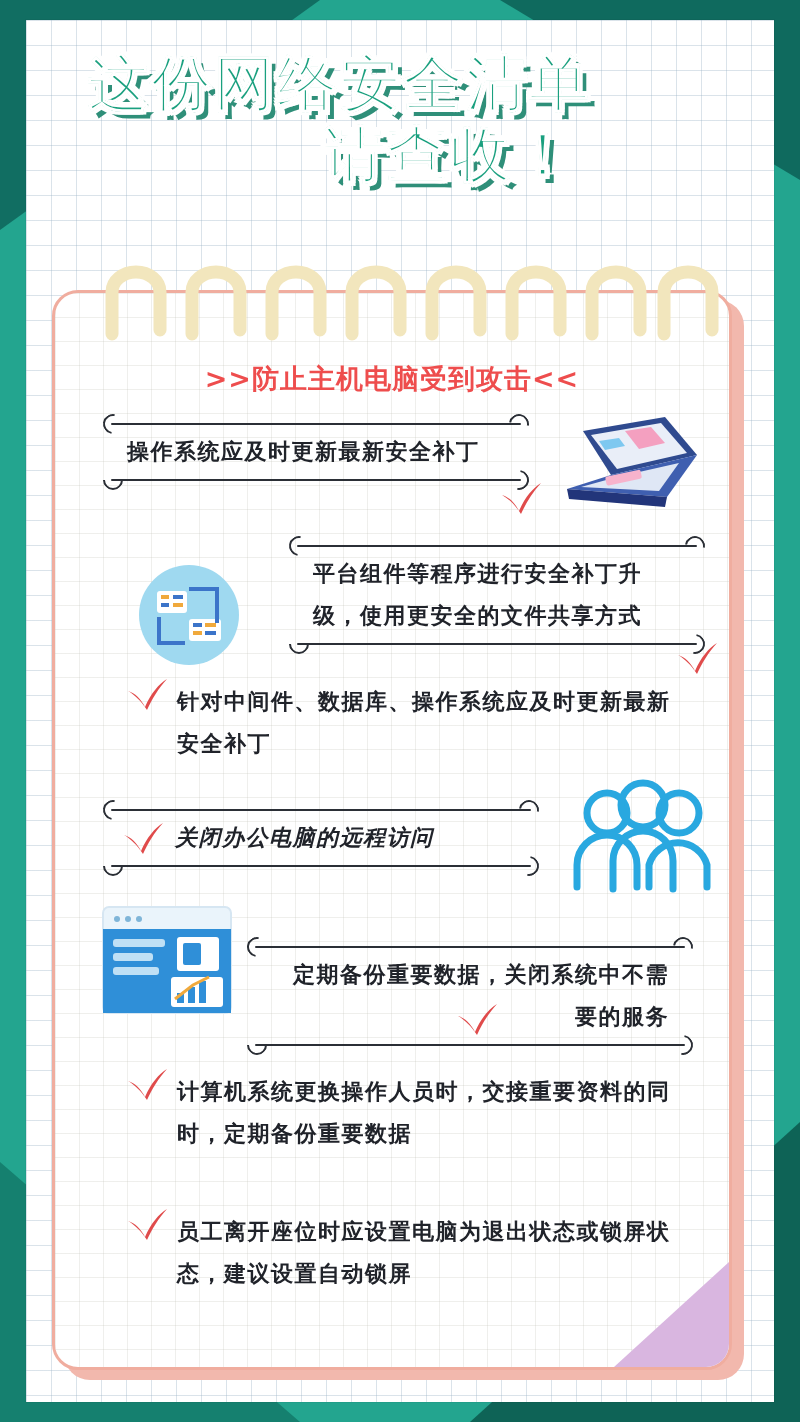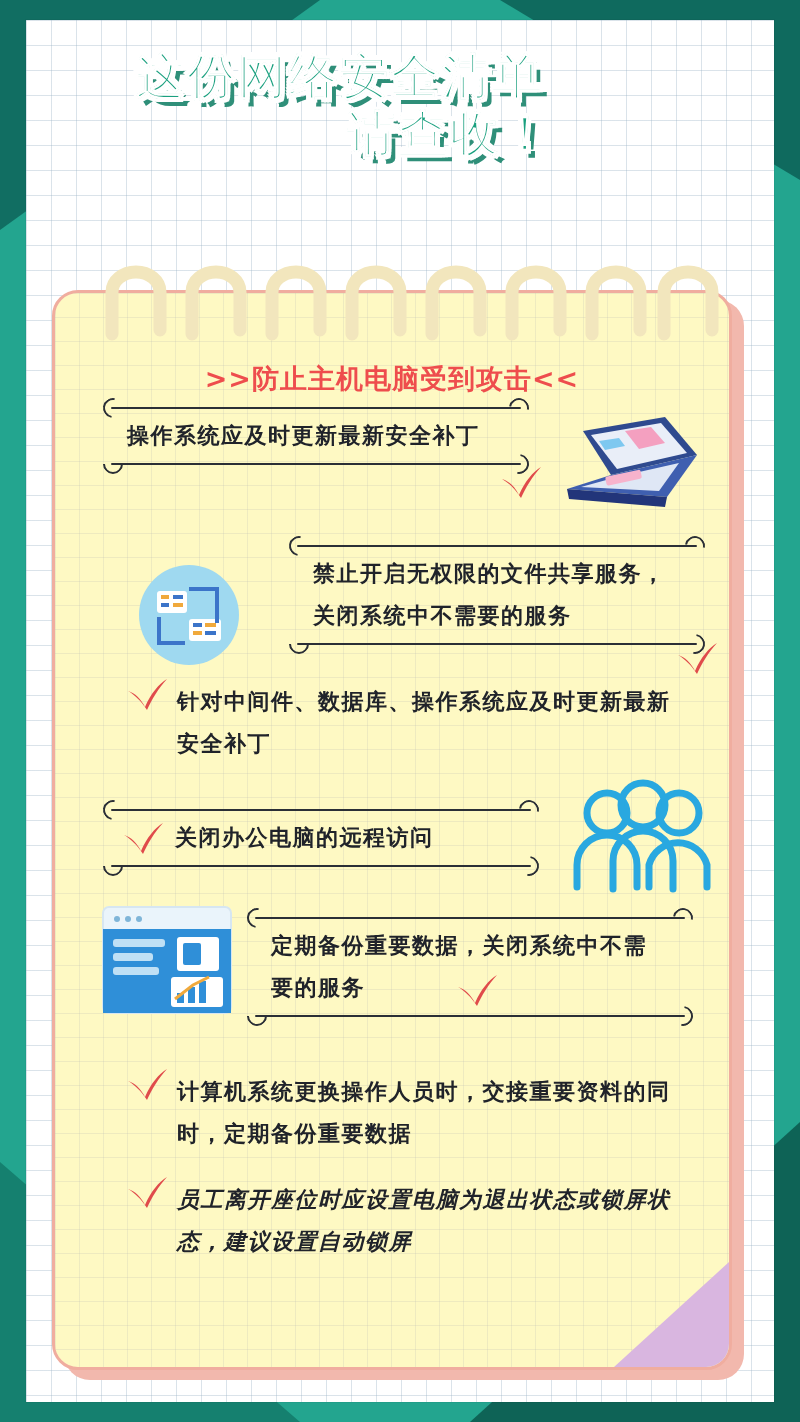--- a/index.html
+++ b/index.html
@@ -57,21 +57,21 @@
   .title-wrap {
     position: absolute;
     left: 0; top: 48px;
     width: 800px;
     text-align: center;
     z-index: 6;
   }
   .title-line {
     font-family: "DejaVu Sans", sans-serif;
     font-weight: 700;
-    font-size: 48px;
+    font-size: 60px;
     letter-spacing: 3px;
     color: #1aa07f;
     line-height: 1.18;
     text-shadow:
       -3px -3px 0 #ffffff, 3px -3px 0 #ffffff, -3px 3px 0 #ffffff, 3px 3px 0 #ffffff,
       0 -3px 0 #ffffff, 0 3px 0 #ffffff, -3px 0 0 #ffffff, 3px 0 0 #ffffff,
       7px 7px 0 #2f8f79;
     -webkit-text-stroke: 1px #ffffff;
   }
   .title-1 { padding-right: 120px; }
@@ -82,21 +82,21 @@
     position: absolute;
     left: 64px; top: 300px;
     width: 680px; height: 1080px;
     background: #f2b8ad;
     border-radius: 26px;
   }
   .pad {
     position: absolute;
     left: 52px; top: 290px;
     width: 680px; height: 1080px;
-    background: #fef9c3;
+    background: #ffffff;
     border: 3px solid #f0ad9f;
     border-radius: 26px;
     overflow: hidden;
   }
   .pad-grid {
     position: absolute; inset: 0;
     background:
       repeating-linear-gradient(to right, rgba(190,190,180,.25) 0 1px, transparent 1px 24px),
       repeating-linear-gradient(to bottom, rgba(190,190,180,.25) 0 1px, transparent 1px 24px);
     pointer-events: none;
@@ -200,21 +200,21 @@
     <div class="title-line title-2">请查收！</div>
   </div>
 
   <div class="pad-shadow"></div>
   <div class="pad">
     <div class="pad-grid"></div>
     <div class="fold"></div>
 
     <div class="pad-title">&gt;&gt;防止主机电脑受到攻击&lt;&lt;</div>
 
-    <div class="item" style="left:46px; top:114px; width:430px;">
+    <div class="item" style="left:46px; top:130px; width:430px;">
       <div class="frame">
         <span class="curl tl"></span>
           <span class="curl tr"></span>
         <span class="curl bl"></span>
           <span class="curl br"></span>
         <div class="hand">操作系统应及时更新最新安全补丁</div>
       </div>
       <div class="check" style="left:398px; top:58px;">
         <svg viewBox="0 0 44 34">
             <path d="M3 14 C10 16 16 22 20 30 C26 16 34 7 42 2 C33 12 27 22 22 33 C16 24 10 18 3 14 Z" fill="#e04b4b"></path>
@@ -234,21 +234,21 @@
         <path d="M20 78 L120 86 L118 96 L22 88 Z" fill="#22357a"></path>
       </svg>
     </div>
 
     <div class="item" style="left:232px; top:252px; width:420px;">
       <div class="frame">
         <span class="curl tl"></span>
           <span class="curl tr"></span>
         <span class="curl bl"></span>
           <span class="curl br"></span>
-        <div class="hand">禁止开启无权限的文件共享服务，关闭系统中不需要的服务</div>
+        <div class="hand">平台组件等程序进行安全补丁升级，使用更安全的文件共享方式</div>
       </div>
       <div class="check" style="left:388px; top:96px;">
         <svg viewBox="0 0 44 34">
             <path d="M3 14 C10 16 16 22 20 30 C26 16 34 7 42 2 C33 12 27 22 22 33 C16 24 10 18 3 14 Z" fill="#e04b4b"></path>
           </svg>
       </div>
     </div>
 
     <div class="illus" style="left:80px; top:268px;">
       <svg width="108" height="108" viewBox="0 0 108 108">
@@ -271,21 +271,21 @@
     <div class="item" style="left:76px; top:388px; width:560px;">
       <div class="hand" style="padding-left:46px;">针对中间件、数据库、操作系统应及时更新最新安全补丁</div>
       <div class="check" style="left:-6px; top:-4px;">
         <svg viewBox="0 0 44 34">
             <path d="M3 14 C10 16 16 22 20 30 C26 16 34 7 42 2 C33 12 27 22 22 33 C16 24 10 18 3 14 Z" fill="#e04b4b"></path>
           </svg>
       </div>
     </div>
 
     <div class="item" style="left:46px; top:516px; width:440px;">
-      <div class="frame" style="padding-left:74px;">
+      <div class="frame" style="padding-left:74px;font-style:italic;">
         <span class="curl tl"></span>
           <span class="curl tr"></span>
         <span class="curl bl"></span>
           <span class="curl br"></span>
         <div class="hand">关闭办公电脑的远程访问</div>
       </div>
       <div class="check" style="left:20px; top:12px;">
         <svg viewBox="0 0 44 34">
             <path d="M3 14 C10 16 16 22 20 30 C26 16 34 7 42 2 C33 12 27 22 22 33 C16 24 10 18 3 14 Z" fill="#e04b4b"></path>
           </svg>
@@ -298,21 +298,21 @@
           <circle cx="40" cy="34" r="20"></circle>
           <circle cx="112" cy="34" r="20"></circle>
           <circle cx="76" cy="26" r="22"></circle>
           <path d="M10 108 v-22 a30 30 0 0 1 60 0 v22"></path>
           <path d="M82 108 v-22 a30 30 0 0 1 58 0 v22"></path>
           <path d="M46 110 v-28 a30 30 0 0 1 60 0 v28"></path>
         </g>
       </svg>
     </div>
 
-    <div class="item" style="left:190px; top:624px; width:450px;">
+    <div class="item" style="left:190px; top:653px; width:450px;text-align:right;">
       <div class="frame">
         <span class="curl tl"></span>
           <span class="curl tr"></span>
         <span class="curl bl"></span>
           <span class="curl br"></span>
         <div class="hand">定期备份重要数据，关闭系统中不需要的服务</div>
       </div>
       <div class="check" style="left:210px; top:56px;">
         <svg viewBox="0 0 44 34">
             <path d="M3 14 C10 16 16 22 20 30 C26 16 34 7 42 2 C33 12 27 22 22 33 C16 24 10 18 3 14 Z" fill="#e04b4b"></path>
@@ -342,21 +342,21 @@
 
     <div class="item" style="left:76px; top:778px; width:560px;">
       <div class="hand" style="padding-left:46px;">计算机系统更换操作人员时，交接重要资料的同时，定期备份重要数据</div>
       <div class="check" style="left:-6px; top:-4px;">
         <svg viewBox="0 0 44 34">
             <path d="M3 14 C10 16 16 22 20 30 C26 16 34 7 42 2 C33 12 27 22 22 33 C16 24 10 18 3 14 Z" fill="#e04b4b"></path>
           </svg>
       </div>
     </div>
 
-    <div class="item" style="left:76px; top:886px; width:560px;font-style:italic;">
+    <div class="item" style="left:76px; top:918px; width:560px;">
       <div class="hand" style="padding-left:46px;">员工离开座位时应设置电脑为退出状态或锁屏状态，建议设置自动锁屏</div>
       <div class="check" style="left:-6px; top:-4px;">
         <svg viewBox="0 0 44 34">
             <path d="M3 14 C10 16 16 22 20 30 C26 16 34 7 42 2 C33 12 27 22 22 33 C16 24 10 18 3 14 Z" fill="#e04b4b"></path>
           </svg>
       </div>
     </div>
 
   </div>
 

